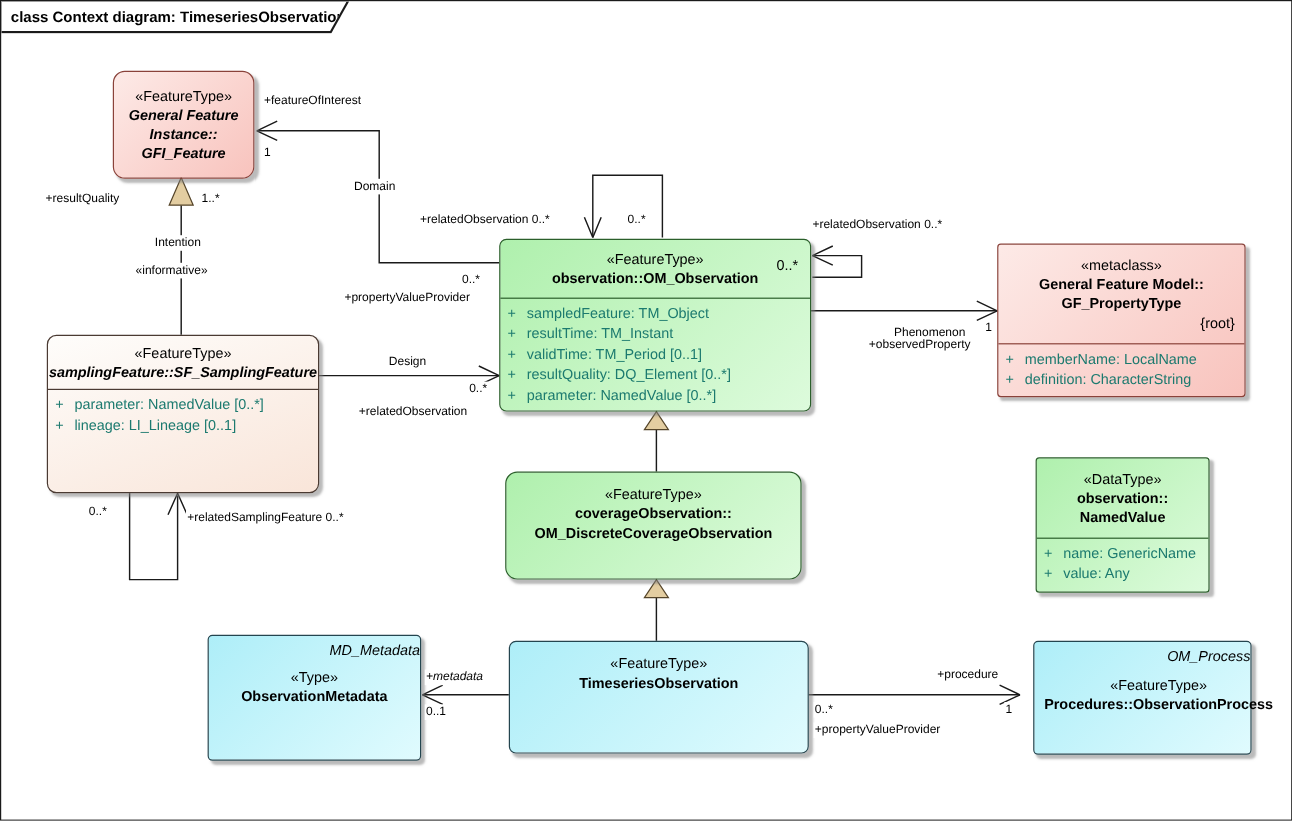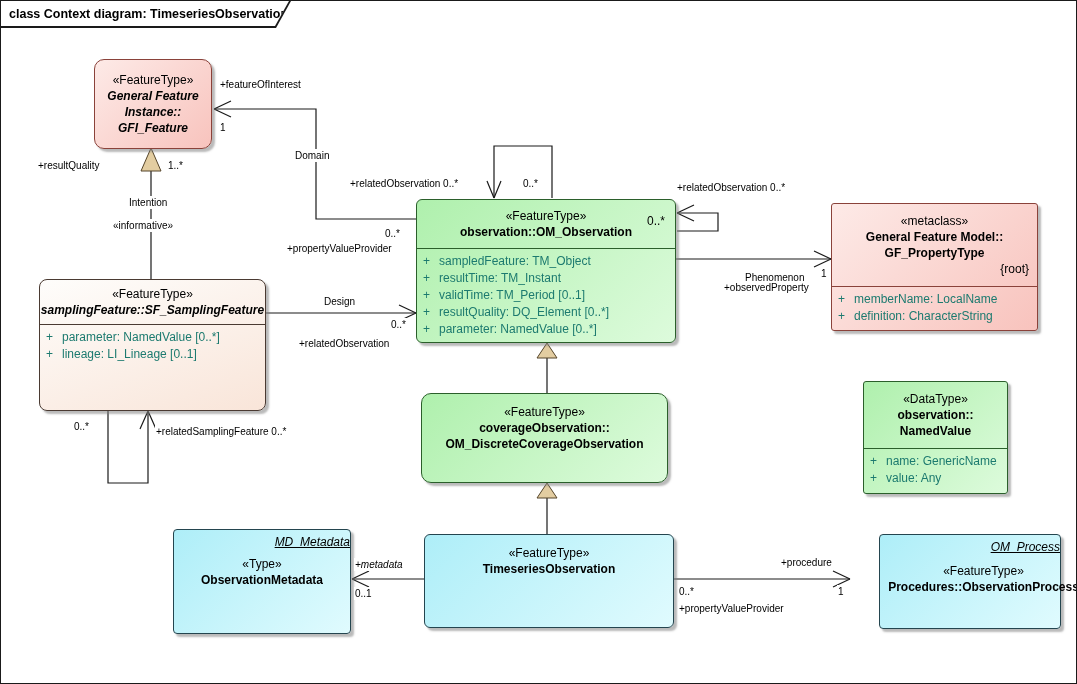--- a/index.html
+++ b/index.html
@@ -21,21 +21,21 @@
   .uml-box{position:absolute;z-index:2;box-sizing:border-box;
     box-shadow:3px 3px 2px rgba(130,130,130,.55);font-size:12px;}
   .hdr{display:flex;flex-direction:column;align-items:center;justify-content:center;
     line-height:16px;position:relative;text-align:right;}
   .stereo{font-weight:normal;}
   .cls-name{font-weight:bold;}
   .italic{font-style:italic;}
   .attrs{padding:4px 0 0 6px;}
   .attr-row{display:flex;line-height:17px;color:#1c7a6f;}
   .attr-row .vis{width:16px;flex:0 0 16px;}
-  .corner-tag{position:absolute;right:7px;top:4px;font-style:italic;font-weight:normal;text-decoration:underline;}
+  .corner-tag{position:absolute;right:7px;top:4px;font-style:italic;font-weight:normal;}
   .corner-mult{position:absolute;right:10px;top:13px;font-weight:normal;font-size:12px;}
   .root-tag{align-self:flex-end;padding-right:8px;font-weight:normal;}
   
   .pink{background:linear-gradient(135deg,#fdeae7 0%,#f8c3bd 100%);border:1px solid #8a423a;}
   .green{background:linear-gradient(135deg,#aff0ad 0%,#ddfbdc 100%);border:1px solid #2b5f2b;}
   .cyan{background:linear-gradient(135deg,#aeeef8 0%,#e0fbfe 100%);border:1px solid #24454f;}
   .cream{background:linear-gradient(160deg,#fefdfb 0%,#f9e5d9 100%);border:1px solid #4a3a32;}
   .div-pink{border-top:1px solid #8a423a;}
   .div-green{border-top:1px solid #2b5f2b;}
   .div-cream{border-top:1px solid #4a3a32;}
@@ -204,21 +204,21 @@
   </div>
 
   <div class="uml-box cyan" style="left:172px;top:528px;width:178px;height:105px;border-radius:4px;">
     <div class="hdr" style="height:100%;justify-content:flex-start;padding-top:4px;box-sizing:border-box;">
       <span class="corner-tag" style="position:static;align-self:flex-end;">MD_Metadata</span>
       <span class="stereo" style="margin-top:6px;">«Type»</span>
       <span class="cls-name">ObservationMetadata</span>
     </div>
   </div>
 
-  <div class="uml-box cyan" style="left:878px;top:533px;width:182px;height:95px;border-radius:4px;padding-left:27px;">
+  <div class="uml-box cyan" style="left:860px;top:533px;width:182px;height:95px;border-radius:4px;padding-left:27px;">
     <div class="hdr" style="height:100%;justify-content:flex-start;padding-top:4px;box-sizing:border-box;">
       <span class="corner-tag" style="position:static;align-self:flex-end;">OM_Process</span>
       <span class="stereo" style="margin-top:8px;">«FeatureType»</span>
       <span class="cls-name">Procedures::ObservationProcess</span>
     </div>
   </div>
 
   <span class="elabel" style="left:218px;top:77px;">+featureOfInterest</span>
   <span class="elabel" style="left:218px;top:120px;">1</span>
   <span class="elabel" style="left:293px;top:148px;">Domain</span>

